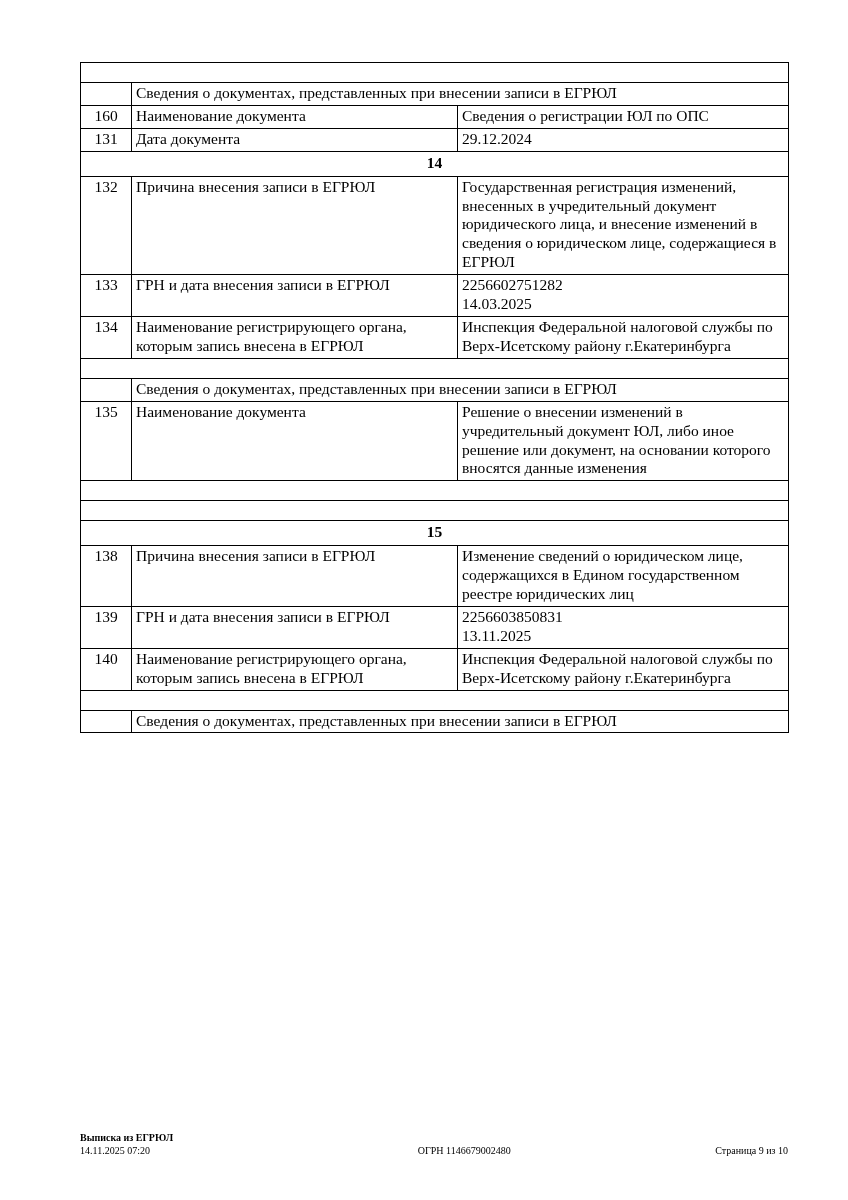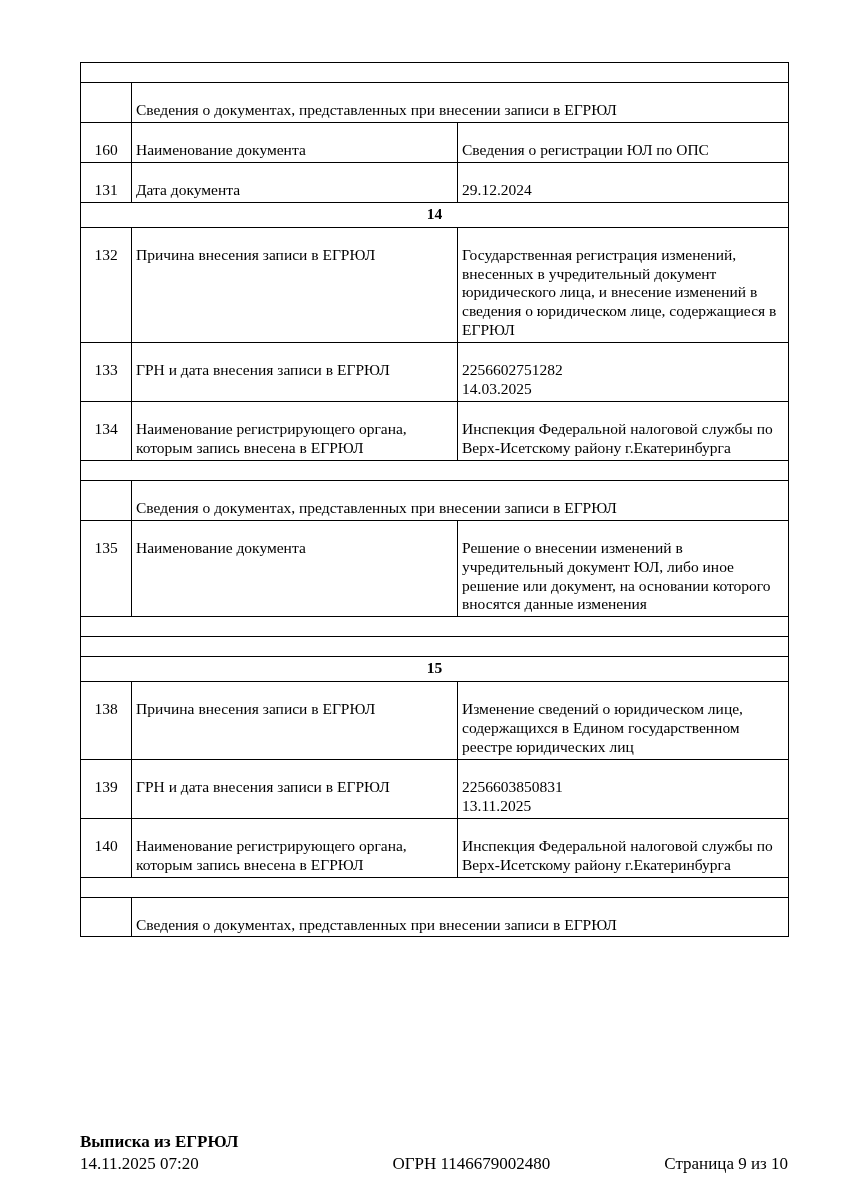--- a/index.html
+++ b/index.html
@@ -21,21 +21,21 @@
     top: 62px;
     width: 708px;
     border-collapse: collapse;
     table-layout: fixed;
   }
   .doc-table td {
     border: 1.5px solid #000;
     vertical-align: top;
     font-size: 15.5px;
     line-height: 1.22;
-    padding: 18px 4px 2px 4px;
+    padding: 1px 4px 2px 4px;
     overflow: hidden;
     word-wrap: break-word;
   }
   td.num-cell {
     text-align: center;
     padding-left: 1px;
     padding-right: 1px;
   }
   td.spacer-cell {
     height: 20px;
@@ -51,21 +51,21 @@
     white-space: pre-line;
   }
   .footer {
     position: absolute;
     left: 80px;
     width: 708px;
     top: 1131px;
     display: flex;
     justify-content: space-between;
     align-items: flex-end;
-    font-size: 17px;
+    font-size: 10px;
     line-height: 1.3;
   }
   .footer .f-left { text-align: left; }
   .footer .f-left .f-title { font-weight: bold; }
   .footer .f-center { text-align: center; margin-left: 40px; }
   .footer .f-right { text-align: center; }
 </style>
 </head>
 <body>
 

